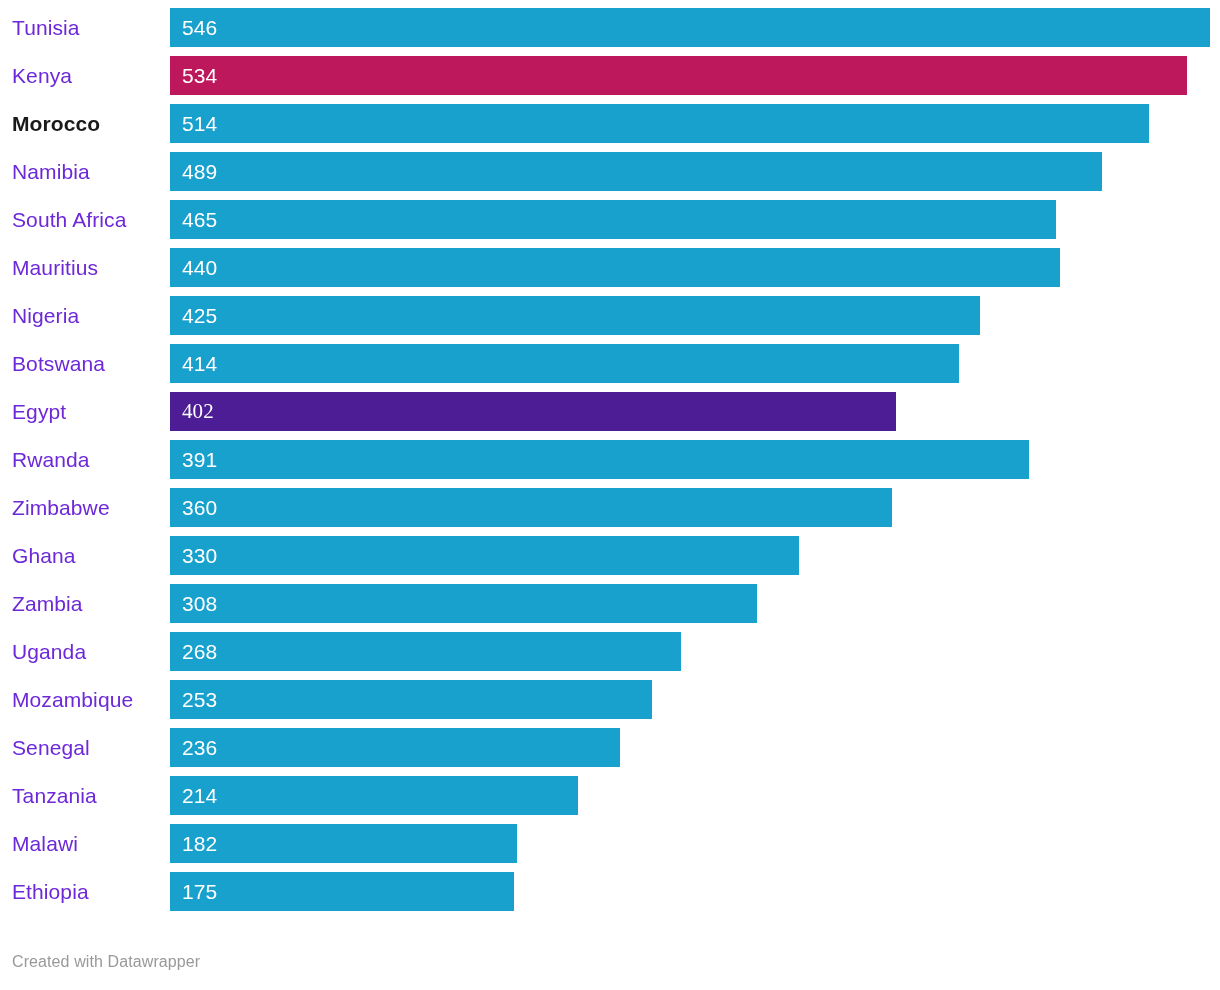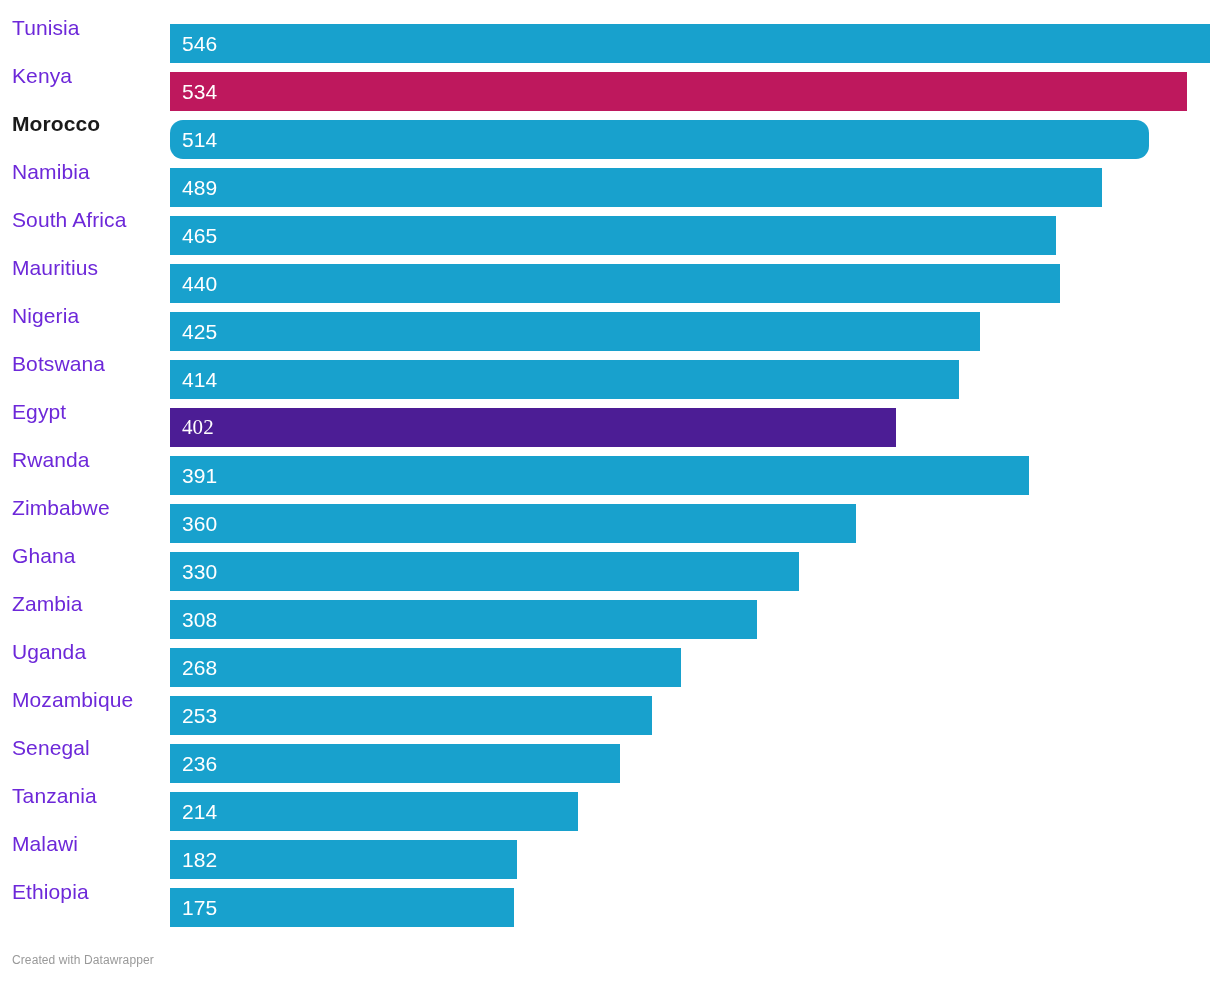--- a/index.html
+++ b/index.html
@@ -57,21 +57,21 @@
     position: absolute;
     left: 170px;
     top: 0;
     height: 39px;
     right: 10px;
   }
 
   .bar-fill {
     position: absolute;
     left: 0;
-    top: 16px;
+    top: 0;
     height: 39px;
     background: #18a1cd;
   }
 
   .bar-value {
     position: absolute;
     left: 12px;
     top: 0;
     height: 39px;
     line-height: 39px;
@@ -79,21 +79,21 @@
     color: #ffffff;
     white-space: nowrap;
     letter-spacing: 0.1px;
   }
 
   
   #chart-footer {
     position: absolute;
     left: 12px;
     top: 953px;
-    font-size: 12px;
+    font-size: 16px;
     color: #999999;
     letter-spacing: 0.1px;
     white-space: nowrap;
   }
 </style>
 </head>
 <body>
 
 <div id="chart-root">
 
@@ -110,21 +110,21 @@
         <div class="row-label">Kenya</div>
         <div class="bar-track">
           <div class="bar-fill" style="width: 1017.27px; background: #be185d;">
             <div class="bar-value">534</div>
           </div>
         </div>
       </div>
       <div class="bar-row">
         <div class="row-label is-highlighted">Morocco</div>
         <div class="bar-track">
-          <div class="bar-fill" style="width: 979.17px; background: rgb(24, 161, 205); border-radius: 13px;">
+          <div class="bar-fill" style="width: 979.17px; background: rgb(24, 161, 205);">
             <div class="bar-value">514</div>
           </div>
         </div>
       </div>
       <div class="bar-row">
         <div class="row-label">Namibia</div>
         <div class="bar-track">
           <div class="bar-fill" style="width: 931.545px; background: rgb(24, 161, 205);">
             <div class="bar-value">489</div>
           </div>
@@ -174,21 +174,21 @@
         <div class="row-label">Rwanda</div>
         <div class="bar-track">
           <div class="bar-fill" style="width: 859px; background: rgb(24, 161, 205);">
             <div class="bar-value">391</div>
           </div>
         </div>
       </div>
       <div class="bar-row">
         <div class="row-label">Zimbabwe</div>
         <div class="bar-track">
-          <div class="bar-fill" style="width: 685.8px; background: rgb(24, 161, 205);">
+          <div class="bar-fill" style="width: 685.8px; background: rgb(24, 161, 205); padding-left: 36px;">
             <div class="bar-value">360</div>
           </div>
         </div>
       </div>
       <div class="bar-row">
         <div class="row-label">Ghana</div>
         <div class="bar-track">
           <div class="bar-fill" style="width: 628.65px; background: rgb(24, 161, 205);">
             <div class="bar-value">330</div>
           </div>

